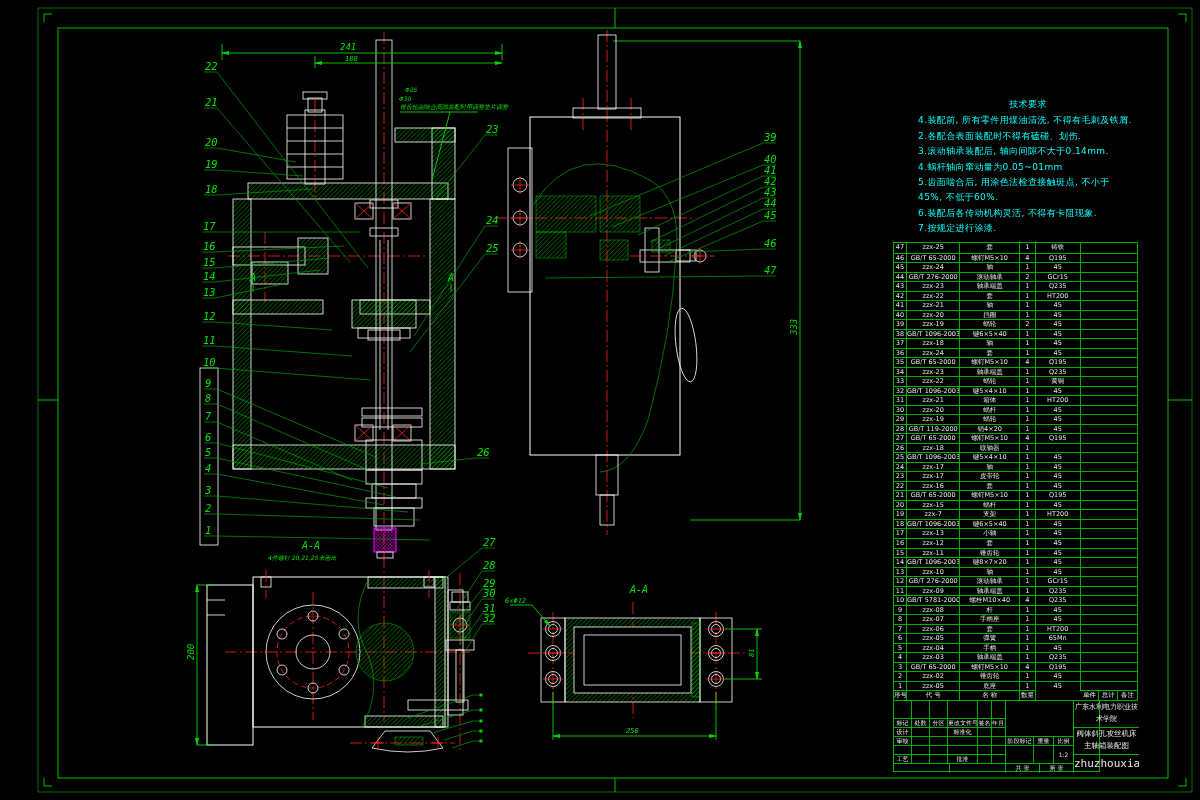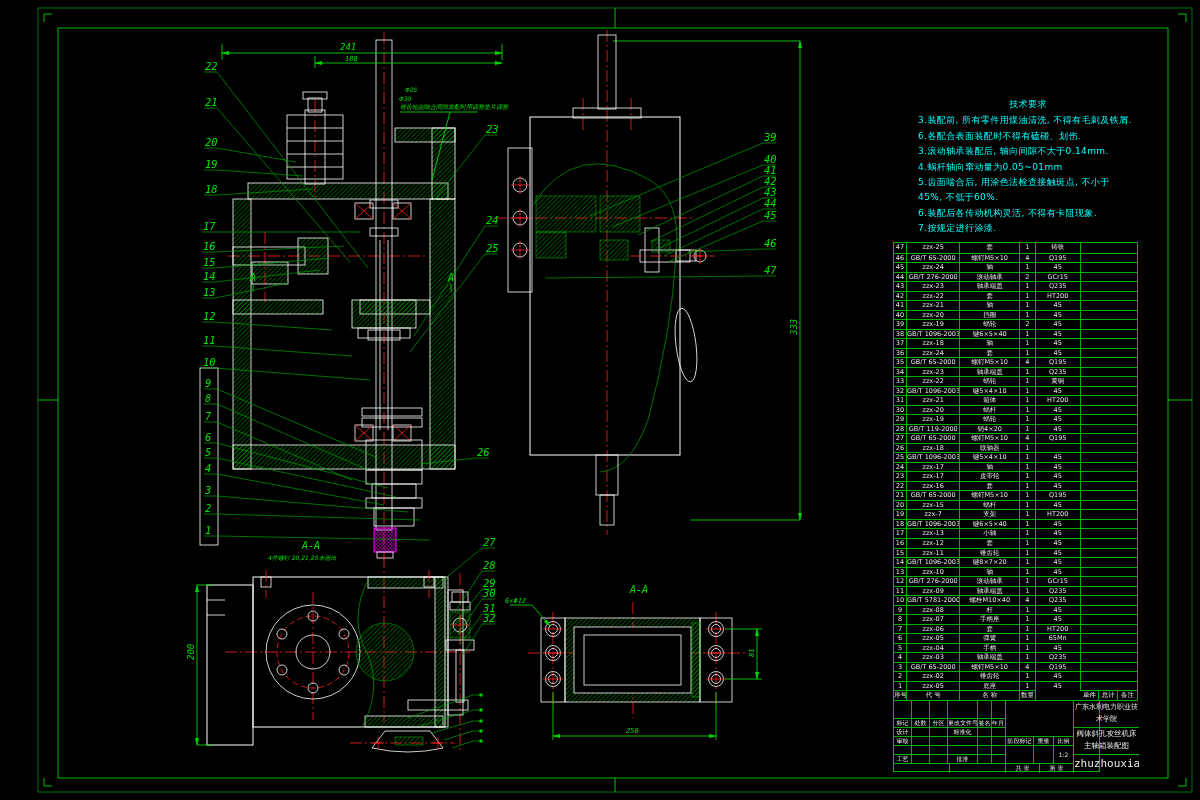--- a/index.html
+++ b/index.html
@@ -510,22 +510,22 @@
         <g>
           <path d="M452,748 L473,741 L481,741" class="gt"></path>
           <rect x="479.5" y="739.5" width="3" height="3" fill="#00d400"></rect>
         </g>
       </g>
 </svg>
 
 <div id="notes">
   <div class="ttl">技术要求</div>
   <div id="notes-lines">
-        <div>3.装配前, 所有零件用煤油清洗, 不得有毛刺及铁屑.</div>
-        <div>6.各配合表面装配时不得有磕碰、划伤.</div>
+        <div>4.装配前, 所有零件用煤油清洗, 不得有毛刺及铁屑.</div>
+        <div>2.各配合表面装配时不得有磕碰、划伤.</div>
         <div>3.滚动轴承装配后, 轴向间隙不大于0.14mm.</div>
         <div>4.蜗杆轴向窜动量为0.05~01mm</div>
         <div>5.齿面啮合后, 用涂色法检查接触斑点, 不小于</div>
         <div>45%, 不低于60%.</div>
         <div>6.装配后各传动机构灵活, 不得有卡阻现象.</div>
         <div>7.按规定进行涂漆.</div>
       </div>
 </div>
 
 <div id="bom">

